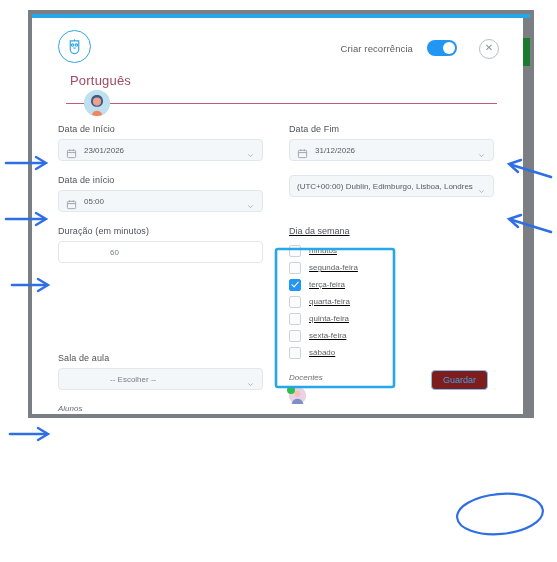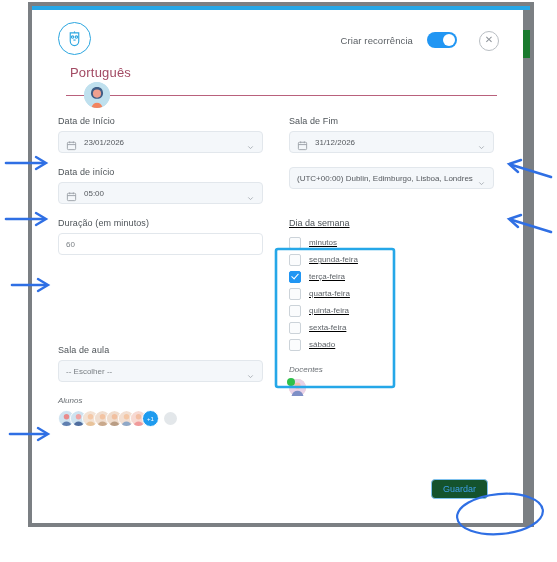--- a/index.html
+++ b/index.html
@@ -12,23 +12,23 @@
     height: 562px;
     font-family: "Liberation Sans", sans-serif;
     overflow: hidden;
     position: relative;
   }
 
   
   .frame {
     position: absolute;
     left: 28px;
-    top: 2px;
+    top: 10px;
     width: 506px;
-    height: 525px;
+    height: 408px;
     border: 4px solid #7b7f83;
     box-sizing: border-box;
     background: #ffffff;
   }
   .frame-inner {
     position: absolute;
     left: 0; top: 0; right: 0; bottom: 0;
     background: #ffffff;
     overflow: hidden;
   }
@@ -204,20 +204,21 @@
   .control .value {
     font-size: 8px;
     color: #55595e;
     white-space: nowrap;
     overflow: hidden;
     text-overflow: ellipsis;
     flex: 1;
   }
   .control .value.placeholder {
     color: #7b8085;
+    margin-left: 44px;
   }
   .cal-icon {
     width: 11px;
     height: 11px;
     margin-right: 7px;
     flex: none;
     color: #9aa0a6;
   }
   .chev {
     width: 9px;
@@ -344,21 +345,21 @@
   }
   .save-btn {
     position: absolute;
     right: 28px;
     top: 8px;
     padding: 4px 11px;
     border: 1px solid #7fc1ee;
     border-radius: 4px;
     color: #3ea0e8;
     font-size: 9px;
-    background: #14532d;
+    background: #7f1d1d;
   }
 
   
   .annot {
     position: absolute;
     left: 0;
     top: 0;
     width: 557px;
     height: 562px;
     pointer-events: none;
@@ -431,21 +432,21 @@
                 <span class="chev">
                   <svg width="9" height="9" viewBox="0 0 24 24" fill="none" stroke="currentColor" stroke-width="2.4">
                       <path d="M6 9l6 6 6-6"></path>
                     </svg>
                 </span>
               </div>
             </div>
           </div>
           <div class="col">
             <div class="field">
-              <div class="field-label">Sala de Fim</div>
+              <div class="field-label">Data de Fim</div>
               <div class="control">
                 <span class="cal-icon">
                   <svg width="11" height="11" viewBox="0 0 24 24" fill="none" stroke="currentColor" stroke-width="2">
                     <rect x="3" y="5" width="18" height="16" rx="2"></rect>
                       <path d="M3 10h18M8 3v4M16 3v4"></path>
                   </svg>
                 </span>
                 <span class="value">31/12/2026</span>
                 <span class="chev">
                   <svg width="9" height="9" viewBox="0 0 24 24" fill="none" stroke="currentColor" stroke-width="2.4">

